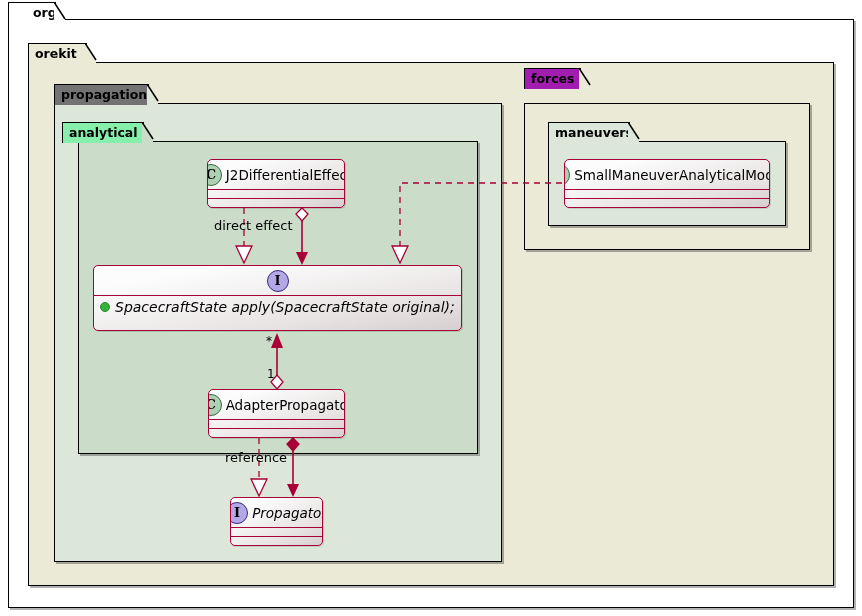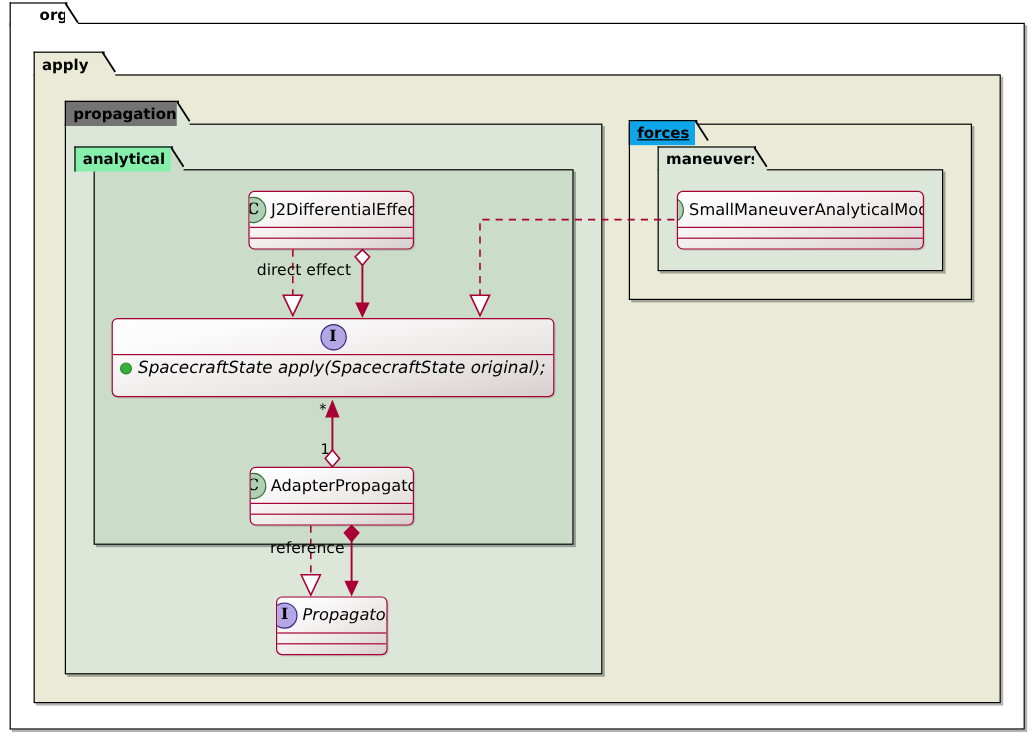--- a/index.html
+++ b/index.html
@@ -156,21 +156,21 @@
     <span class="fold">
       <svg width="12" height="22" viewBox="0 0 12 22">
           <path d="M0,0 L11,17 L11,22 L0,22 Z" fill="#FFFFFF"></path>
           <path d="M0,0 L11,17" stroke="#000" stroke-width="1.5" fill="none"></path>
         </svg>
     </span>
   </div>
 
   <div class="pkg" style="left:28px; top:62px; width:806px; height:524px; background:#EAEAD6;"></div>
   <div class="pkg-tab" style="left:28px; top:43px; width:59px; background:#EAEAD6;">
-    <span>apply</span>
+    <span>orekit</span>
     <span class="fold">
       <svg width="12" height="22" viewBox="0 0 12 22">
           <path d="M0,0 L11,17 L11,22 L0,22 Z" fill="#EAEAD6"></path>
           <path d="M0,0 L11,17" stroke="#000" stroke-width="1.5" fill="none"></path>
         </svg>
     </span>
   </div>
 
   <div class="pkg" style="left:54px; top:103px; width:448px; height:459px; background:#DCE7DA;"></div>
   <div class="pkg-tab" style="left:54px; top:84px; width:95px; background:#737373;">
@@ -188,21 +188,21 @@
     <span>analytical</span>
     <span class="fold">
       <svg width="12" height="22" viewBox="0 0 12 22">
           <path d="M0,0 L11,17 L11,22 L0,22 Z" fill="#CBDCC8"></path>
           <path d="M0,0 L11,17" stroke="#000" stroke-width="1.5" fill="none"></path>
         </svg>
     </span>
   </div>
 
   <div class="pkg" style="left:524px; top:103px; width:286px; height:147px; background:#EAEAD6;"></div>
-  <div class="pkg-tab" style="left:524px; top:100px; width:57px; background:#0ea5e9;text-decoration:underline;">
+  <div class="pkg-tab" style="left:524px; top:68px; width:57px; background:#a21caf;">
     <span>forces</span>
     <span class="fold">
       <svg width="12" height="22" viewBox="0 0 12 22">
           <path d="M0,0 L11,17 L11,22 L0,22 Z" fill="#EAEAD6"></path>
           <path d="M0,0 L11,17" stroke="#000" stroke-width="1.5" fill="none"></path>
         </svg>
     </span>
   </div>
 
   <div class="pkg" style="left:548px; top:141px; width:238px; height:85px; background:#DCE7DA;"></div>

